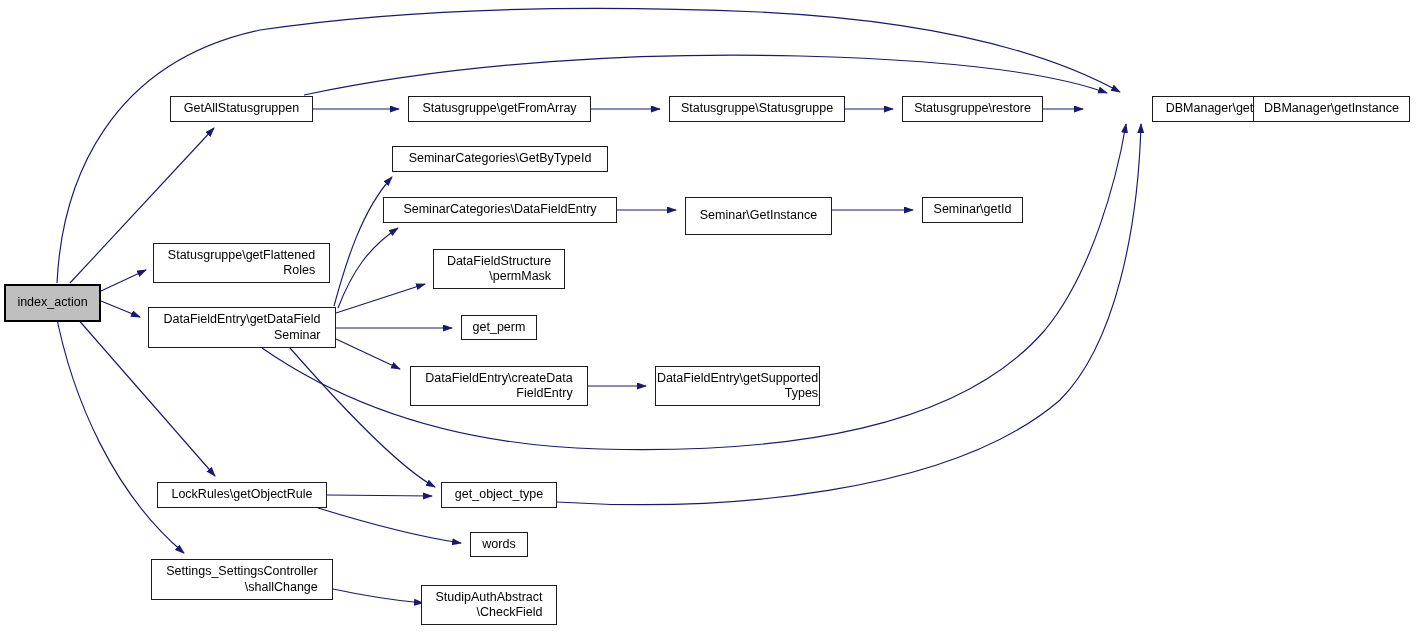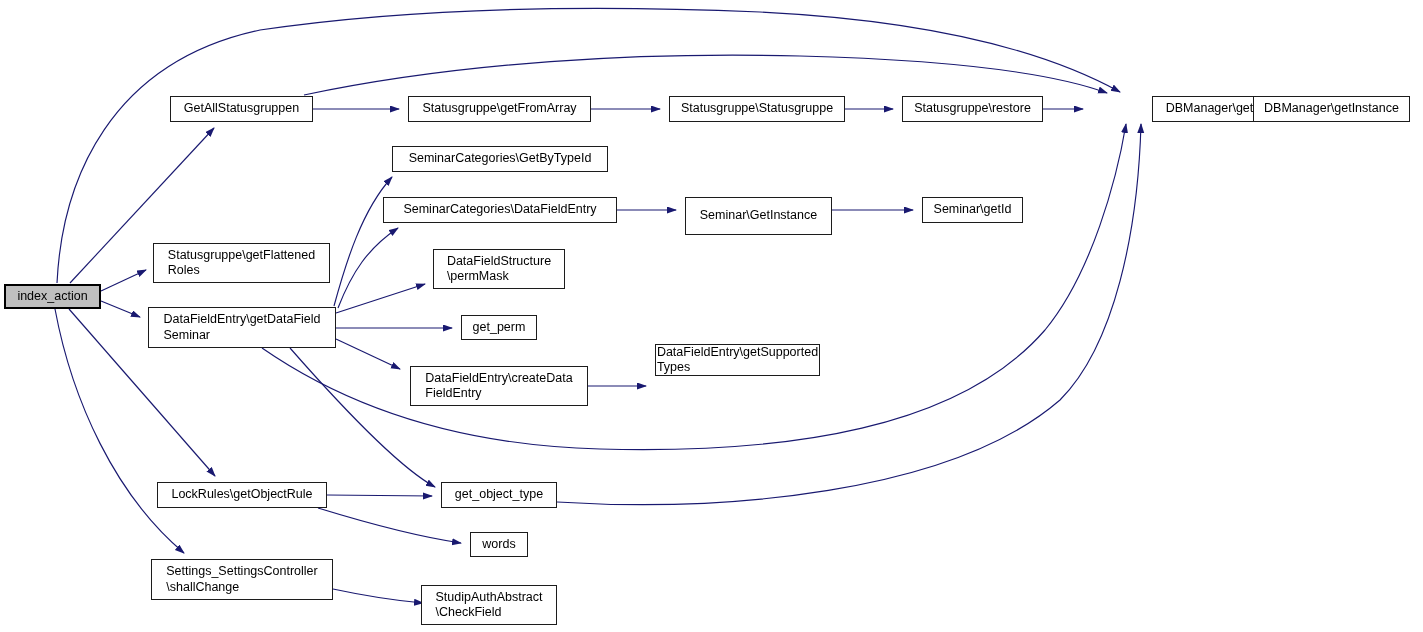--- a/index.html
+++ b/index.html
@@ -25,21 +25,21 @@
     position: absolute;
     box-sizing: border-box;
     background: var(--node-fill, #ffffff);
     border: 1px solid var(--node-border, #1c1c1c);
     color: #000000;
     font-size: 12.5px;
     line-height: 15.5px;
     display: flex;
     align-items: center;
     justify-content: center;
-    text-align: left;
+    text-align: right;
     white-space: pre-line;
     cursor: pointer;
     padding: 1px 4px;
   }
   .node.highlight {
     background: var(--highlight-fill, #bfbfbf);
     border-width: 2px;
     border-color: #000000;
   }
 </style>
@@ -76,41 +76,41 @@
         <path class="edge" d="M 617,210 L 676,210" marker-end="url(#arrow)"></path>
         <path class="edge" d="M 832,210 L 913,210" marker-end="url(#arrow)"></path>
         <path class="edge" d="M 588,386 L 646,386" marker-end="url(#arrow)"></path>
         <path class="edge" d="M 327,495 L 432,496" marker-end="url(#arrow)"></path>
         <path class="edge" d="M 318,508 C 370,524 420,537 461,543" marker-end="url(#arrow)"></path>
         <path class="edge" d="M 557,502 C 720,512 950,495 1060,400 C 1115,345 1138,230 1141,124" marker-end="url(#arrow)"></path>
         <path class="edge" d="M 333,589 C 375,598 400,601 423,603" marker-end="url(#arrow)"></path>
       </g>
   </svg>
   <div id="nodes">
-      <div class="node highlight" style="left: 4px; top: 284px; width: 97px; height: 25px;">index_action</div>
+      <div class="node highlight" style="left: 4px; top: 284px; width: 97px; height: 38px;">index_action</div>
       <div class="node" style="left: 170px; top: 96px; width: 143px; height: 26px;">GetAllStatusgruppen</div>
       <div class="node" style="left: 408px; top: 96px; width: 183px; height: 26px;">Statusgruppe\getFromArray</div>
       <div class="node" style="left: 669px; top: 96px; width: 176px; height: 26px;">Statusgruppe\Statusgruppe</div>
       <div class="node" style="left: 902px; top: 96px; width: 141px; height: 26px;">Statusgruppe\restore</div>
       <div class="node" style="left: 1152px; top: 96px; width: 115px; height: 26px;">DBManager\get</div>
       <div class="node" style="left: 1253px; top: 96px; width: 157px; height: 26px;">DBManager\getInstance</div>
       <div class="node" style="left: 392px; top: 146px; width: 216px; height: 26px;">SeminarCategories\GetByTypeId</div>
       <div class="node" style="left: 383px; top: 197px; width: 234px; height: 26px;">SeminarCategories\DataFieldEntry</div>
       <div class="node" style="left: 685px; top: 197px; width: 147px; height: 38px;">Seminar\GetInstance</div>
       <div class="node" style="left: 922px; top: 197px; width: 101px; height: 26px;">Seminar\getId</div>
       <div class="node" style="left: 153px; top: 243px; width: 177px; height: 40px;">Statusgruppe\getFlattened
 Roles</div>
       <div class="node" style="left: 148px; top: 307px; width: 188px; height: 41px;">DataFieldEntry\getDataField
 Seminar</div>
       <div class="node" style="left: 433px; top: 249px; width: 132px; height: 40px;">DataFieldStructure
 \permMask</div>
       <div class="node" style="left: 461px; top: 315px; width: 76px; height: 25px;">get_perm</div>
       <div class="node" style="left: 410px; top: 366px; width: 178px; height: 40px;">DataFieldEntry\createData
 FieldEntry</div>
-      <div class="node" style="left: 655px; top: 344px; width: 165px; height: 32px;">DataFieldEntry\getSupported
+      <div class="node" style="left: 655px; top: 366px; width: 165px; height: 40px;">DataFieldEntry\getSupported
 Types</div>
       <div class="node" style="left: 157px; top: 482px; width: 170px; height: 26px;">LockRules\getObjectRule</div>
       <div class="node" style="left: 441px; top: 482px; width: 116px; height: 26px;">get_object_type</div>
       <div class="node" style="left: 470px; top: 532px; width: 58px; height: 25px;">words</div>
       <div class="node" style="left: 151px; top: 559px; width: 182px; height: 41px;">Settings_SettingsController
 \shallChange</div>
       <div class="node" style="left: 421px; top: 585px; width: 136px; height: 40px;">StudipAuthAbstract
 \CheckField</div>
     </div>
 </div>

